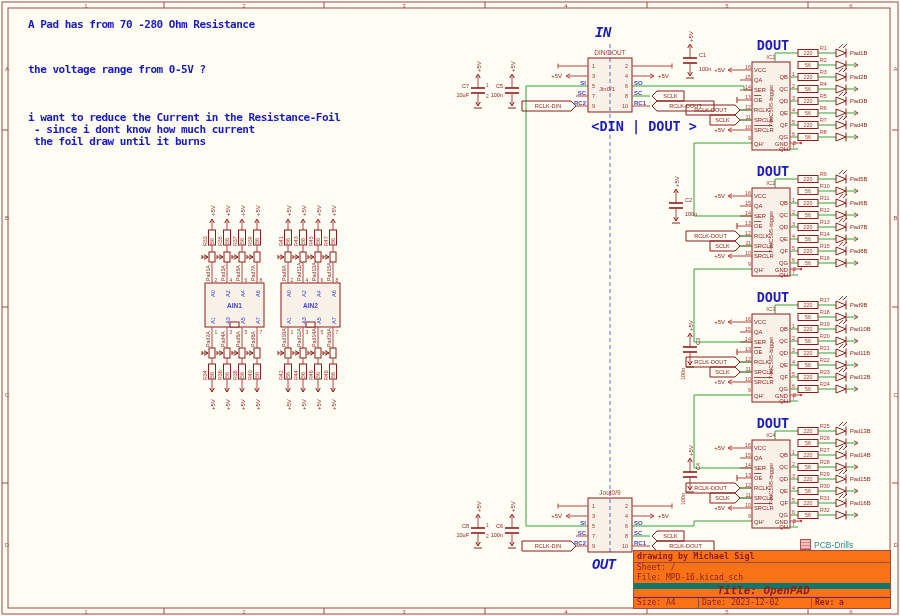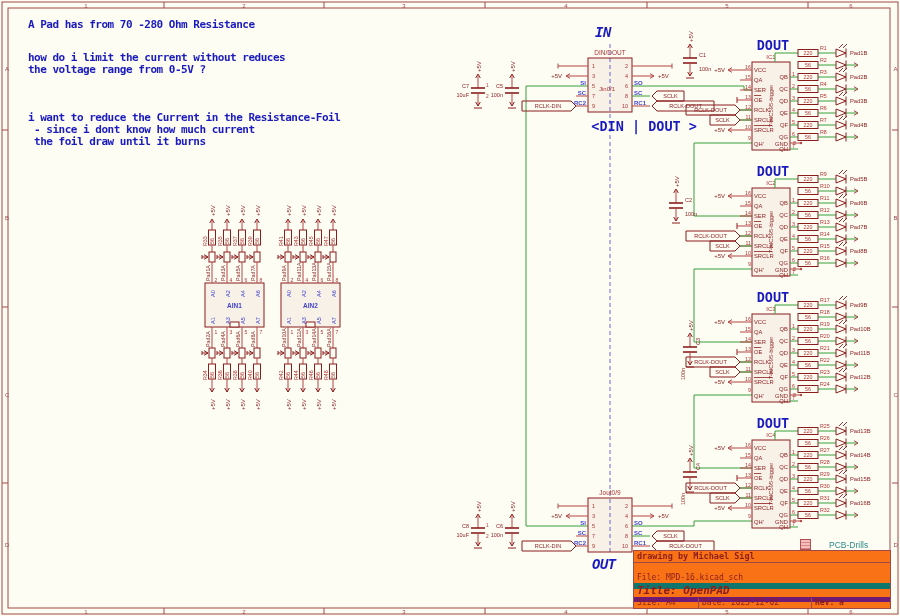--- a/index.html
+++ b/index.html
@@ -12,28 +12,28 @@
         font-family:"DejaVu Sans Mono",monospace;letter-spacing:-0.5px;font-style:italic;}
   .banner{position:absolute;color:#1a1abe;font-weight:bold;font-size:13.5px;white-space:pre;
         font-family:"DejaVu Sans Mono",monospace;}
   #titleblock{position:absolute;left:633px;top:550px;width:256px;height:57px;
         border:1px solid #a14949;color:#8b1d1d;background:#f97316;
         font-family:"DejaVu Sans Mono",monospace;}
   .tb-row{position:absolute;left:0;right:0;overflow:hidden;white-space:nowrap;}
   .tb-author{top:0;height:11px;border-bottom:1px solid #a14949;font-size:8.5px;font-weight:bold;padding-left:3px;}
   .tb-sheet{top:12px;height:10px;font-size:8px;padding-left:3px;}
   .tb-file{top:22px;height:10px;border-bottom:6px solid #0f766e;font-size:8px;padding-left:3px;}
-  .tb-title{top:33px;height:13px;border-bottom:5px solid #701a75;font-size:11px;font-weight:bold;font-style:italic;padding-left:3px;}
+  .tb-title{top:33px;height:13px;border-bottom:1px solid #701a75;font-size:11px;font-weight:bold;font-style:italic;padding-left:3px;text-align:center;}
   .tb-bottom{top:47px;height:10px;font-size:8px;}
   .tb-cell{position:absolute;top:0;height:10px;padding-left:3px;}
   .tb-size{left:0;width:61px;}
   .tb-date{left:64px;width:110px;border-left:1px solid #a14949;}
   .tb-rev{left:177px;border-left:1px solid #a14949;font-weight:bold;}
   #badge{position:absolute;left:800px;top:539px;height:11px;color:#2e8b8b;font-size:8.5px;
-        font-family:"Liberation Sans",sans-serif;display:flex;align-items:center;gap:18px;}
+        font-family:"Liberation Sans",sans-serif;display:flex;align-items:center;gap:3px;}
   #badge .grid-icon{width:9px;height:9px;border:1px solid #b05050;
         background:repeating-linear-gradient(0deg,#d88,#d88 1px,#f4bdbd 1px,#f4bdbd 3px),
                    repeating-linear-gradient(90deg,#d88,#d88 1px,transparent 1px,transparent 3px);}
 </style>
 </head>
 <body>
 
 <div id="sheet">
   <svg id="schematic" width="900" height="616">
       <rect x="2" y="2" width="896" height="612" stroke="#a14949" fill="none" stroke-width="1"></rect>
@@ -1124,32 +1124,32 @@
       <text x="820" y="512" fill="#b03434" font-size="5.3" font-family="&quot;Liberation Sans&quot;,sans-serif" text-anchor="start">R32</text>
       <line x1="818" y1="515" x2="836" y2="515" stroke="#3a9e3a" stroke-width="1"></line>
       <polygon points="836,511 836,519 846,515" stroke="#8b1d1d" fill="none" stroke-width="1"></polygon>
       <line x1="846" y1="510.5" x2="846" y2="519.5" stroke="#8b1d1d" stroke-width="1"></line>
       <line x1="846" y1="515" x2="858" y2="515" stroke="#3a9e3a" stroke-width="1"></line>
       <line x1="854" y1="512.7" x2="858" y2="515" stroke="#b54545" stroke-width="1"></line>
       <line x1="854" y1="517.3" x2="858" y2="515" stroke="#b54545" stroke-width="1"></line>
     </svg>
 
   <div class="note" style="left:28px;top:18px">A Pad has from 70 -280 Ohm Resistance</div>
-  <div class="note" style="left:28px;top:51px">how do i limit the current without reduces</div>
   <div class="note" style="left:28px;top:63px">the voltage range from 0-5V ?</div>
   <div class="note" style="left:28px;top:111px">i want to reduce the Current in the Resistance-Foil</div>
   <div class="note" style="left:28px;top:123px"> - since i dont know how much current</div>
   <div class="note" style="left:28px;top:135px"> the foil draw until it burns</div>
 
   <div class="bigblue" style="left:595px;top:24px">IN</div>
   <div class="banner" style="left:557px;top:118px;width:140px;text-align:right">&lt;DIN | DOUT &gt;</div>
   <div class="bigblue" style="left:592px;top:556px">OUT</div>
 
   <div id="titleblock">
     <div class="tb-row tb-author">drawing by Michael Sigl</div>
+    <div class="tb-row tb-sheet">Sheet: /</div>
     <div class="tb-row tb-file">File: MPD-16.kicad_sch</div>
     <div class="tb-row tb-title">Title: OpenPAD</div>
     <div class="tb-row tb-bottom">
       <div class="tb-cell tb-size">Size: A4</div>
       <div class="tb-cell tb-date">Date: 2023-12-02</div>
       <div class="tb-cell tb-rev">Rev: a</div>
     </div>
   </div>
 
   <div id="badge">

